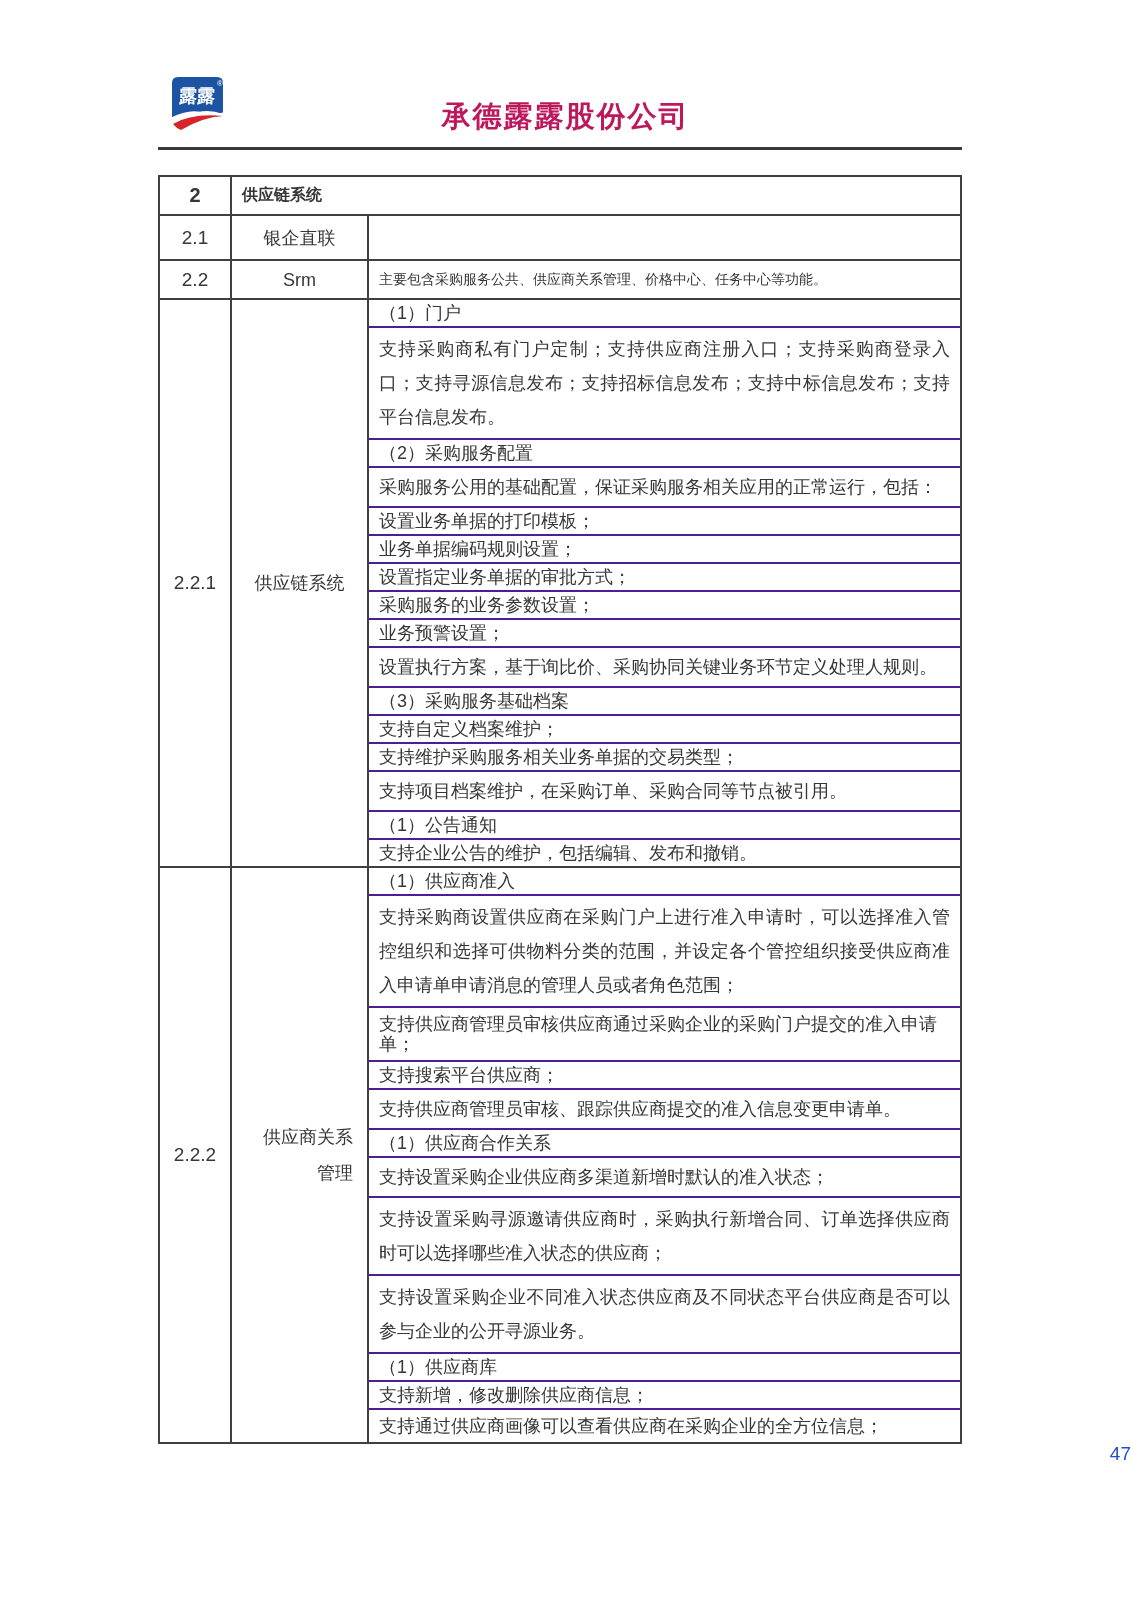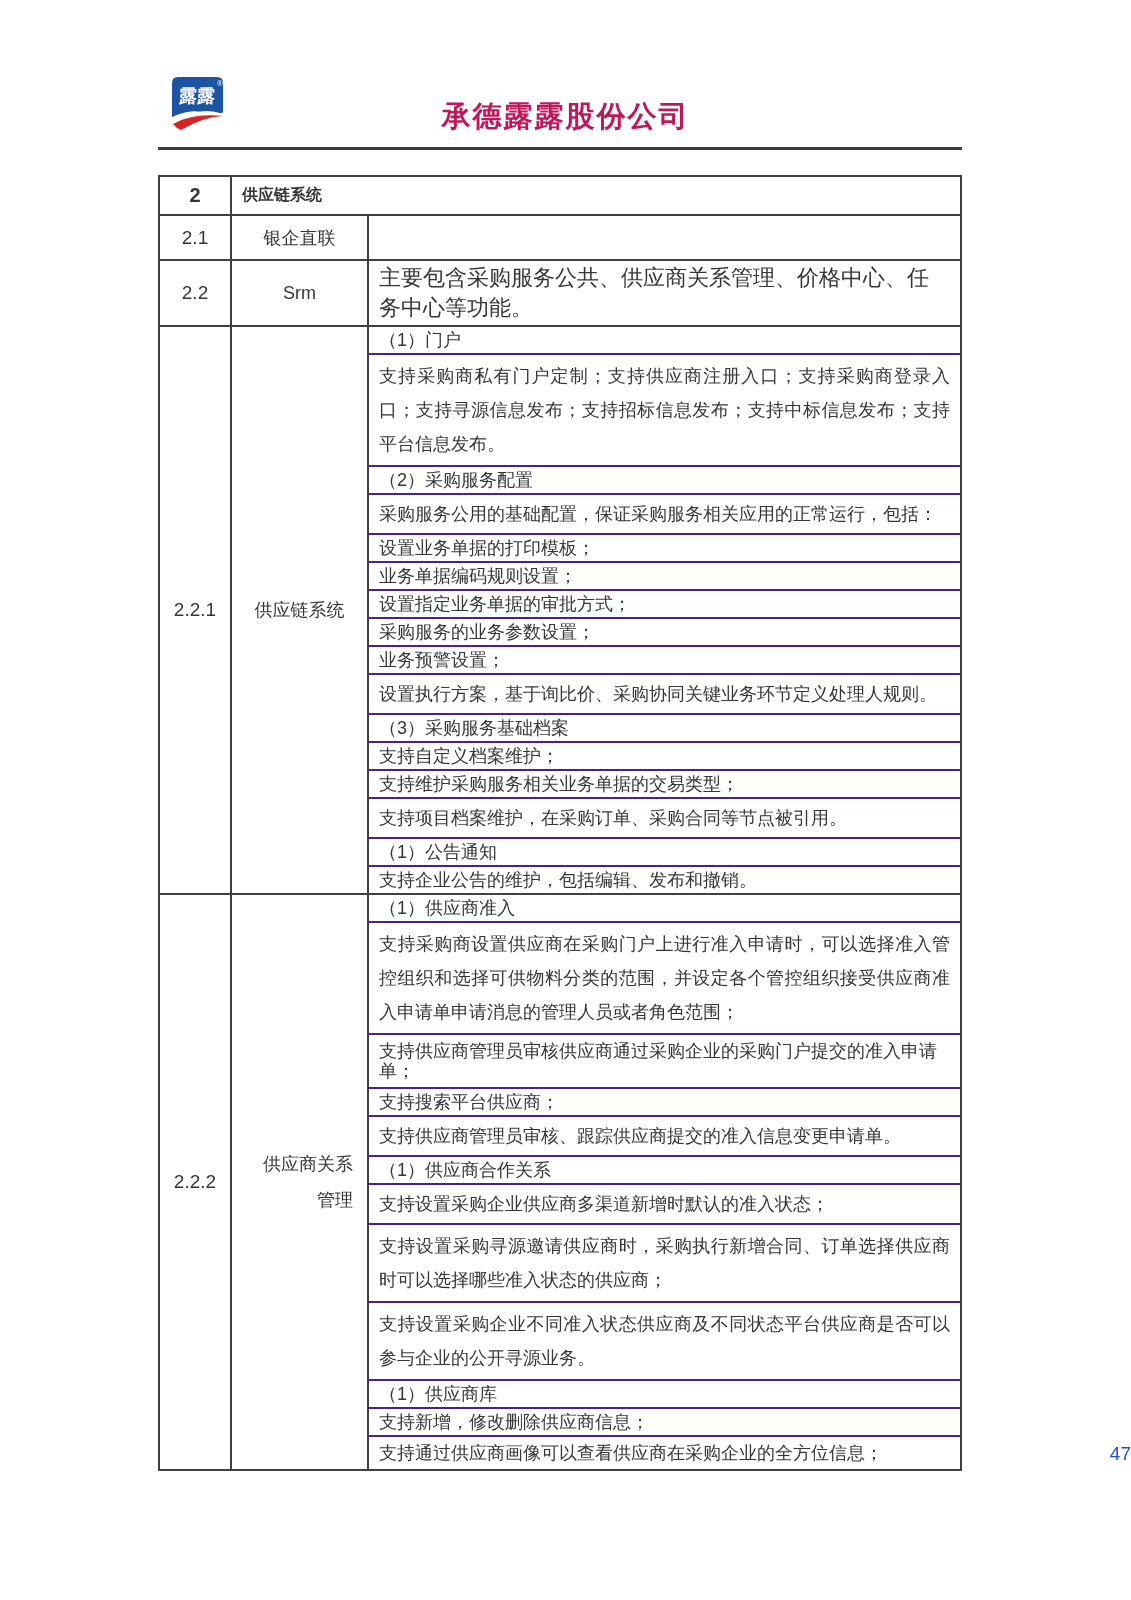--- a/index.html
+++ b/index.html
@@ -36,21 +36,21 @@
   .namec {
     flex: 0 0 137px; border-left: 2px solid #404040;
     display: flex; align-items: center; justify-content: center;
     text-align: right; font-size: 18px; line-height: 36px; padding: 0 14px;
   }
   .grow { flex: 1 1 auto; border-left: 2px solid #404040; min-width: 0; }
   .title-cell {
     display: flex; align-items: center;
     font-size: 16px; font-weight: 700; padding: 0 10px;
   }
-  .content-single { display: flex; align-items: center; font-size: 22px; padding: 2px 10px; }
+  .content-single { display: flex; align-items: center; font-size: 14px; padding: 2px 10px; }
   .h37 { min-height: 37px; }
   .h45 { min-height: 45px; }
   .h39 { min-height: 39px; }
 
   .stack { display: flex; flex-direction: column; }
   .srow {
     font-size: 18px; line-height: 20px; padding: 3px 10px;
     text-align: left; overflow-wrap: anywhere; word-break: break-all;
   }
   .srow + .srow { border-top: 2px solid #4c1d95; }

